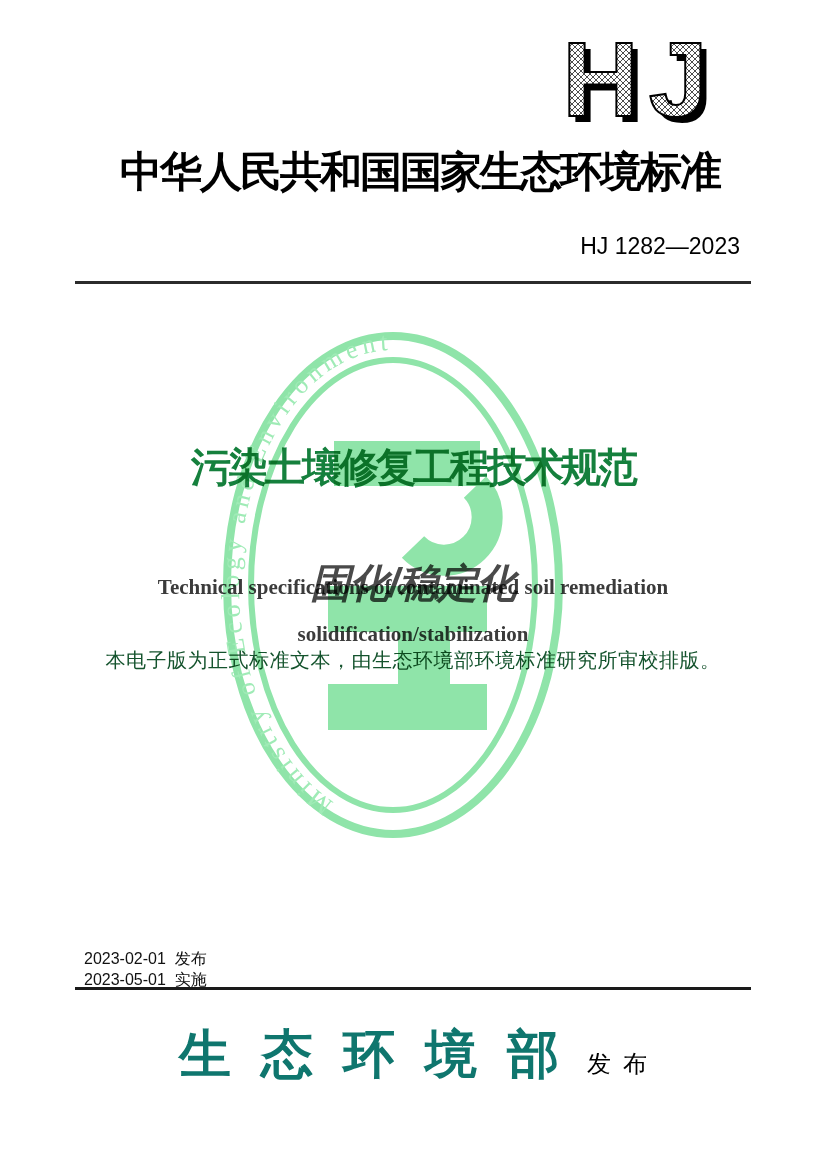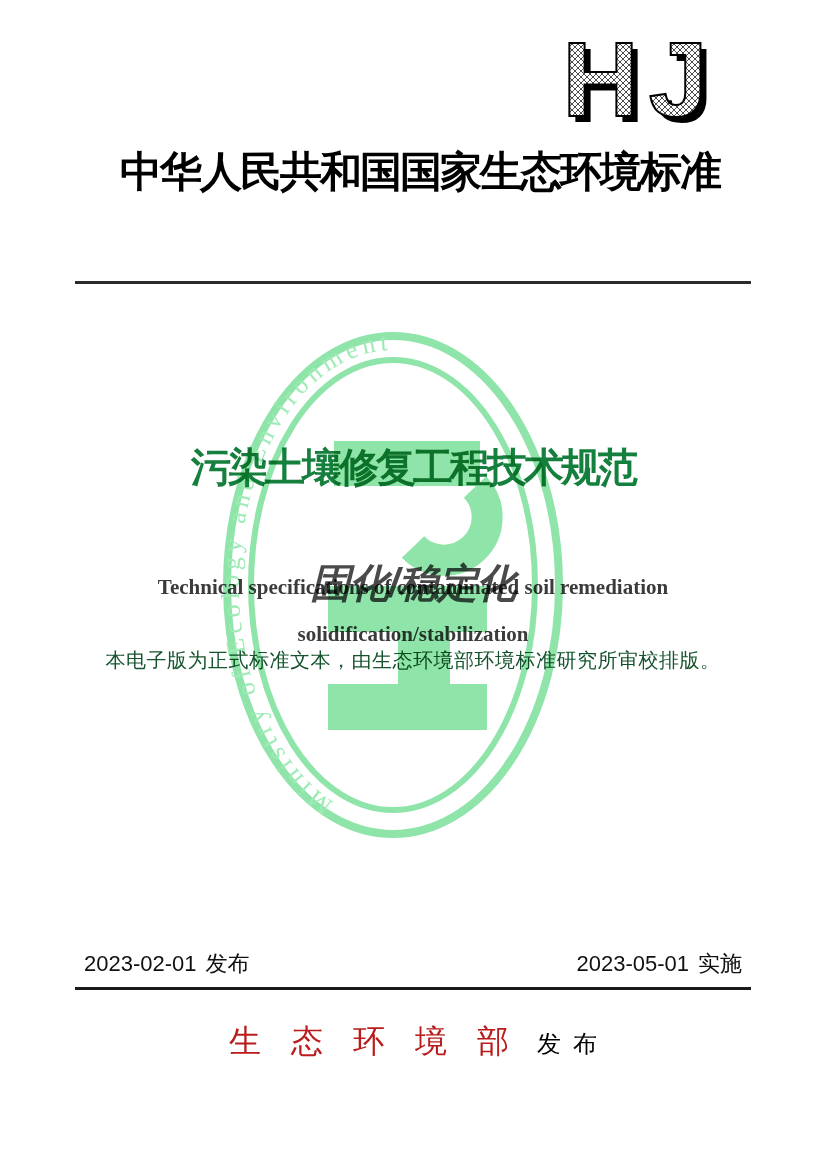--- a/index.html
+++ b/index.html
@@ -69,38 +69,38 @@
   .edition-note {
     position: absolute; top: 647px; left: 0; right: 0;
     text-align: center; white-space: nowrap;
     font-size: 20px; color: #14532d; letter-spacing: 0.5px;
   }
 
   
   .dates-row {
     position: absolute; top: 949px; left: 84px; right: 84px;
     display: flex; justify-content: space-between; align-items: baseline;
-    font-size: 22px; color: #111111;
+    font-size: 16px; color: #111111; flex-direction: column;
   }
   .date-group { display: flex; gap: 9px; align-items: baseline; white-space: nowrap; }
 
   .rule-bottom {
     position: absolute; top: 987px; left: 75px; right: 75px;
     height: 3px; background: #1a1a1a;
   }
 
   
   .publisher-row {
     position: absolute; top: 1020px; left: 0; right: 0;
     display: flex; justify-content: center; align-items: baseline;
     white-space: nowrap;
   }
   .publisher-name {
     font-family: "Liberation Serif", serif;
-    font-weight: 400; font-size: 32px; color: #b91c1c;
+    font-weight: 700; font-size: 52px; color: #0f766e;
     letter-spacing: 30px; margin-right: -30px;
   }
   .publish-label {
     font-size: 24px; font-weight: 500; color: #000000;
     letter-spacing: 12px; margin-left: 28px; margin-right: -12px;
   }
 </style>
 </head>
 <body>
 
@@ -112,20 +112,21 @@
         <rect width="6" height="6" fill="#ffffff"></rect>
         <path d="M0 0 L6 6 M6 0 L0 6" stroke="#4d4d4d" stroke-width="1"></path>
       </pattern>
     </defs>
     <text x="110" y="96" text-anchor="middle" font-family="Liberation Sans, sans-serif" font-weight="bold" font-size="106" letter-spacing="10" fill="#000000">HJ</text>
     <text x="104" y="90" text-anchor="middle" font-family="Liberation Sans, sans-serif" font-weight="bold" font-size="106" letter-spacing="10" fill="url(#hatch)" stroke="#000000" stroke-width="2">HJ</text>
   </svg>
 
   <div class="org-title">中华人民共和国国家生态环境标准</div>
 
+  <div class="std-number">HJ 1282—2023</div>
 
   <div class="rule-top"></div>
 
   <svg class="watermark" viewBox="0 0 380 540" aria-hidden="true">
     <g>
       <ellipse cx="190" cy="270" rx="166" ry="249" fill="none" stroke="#8FE4A9" stroke-width="8"></ellipse>
       <ellipse cx="190" cy="270" rx="142" ry="225" fill="none" stroke="#8FE4A9" stroke-width="6"></ellipse>
     </g>
     <path id="wm-text-path" d="M 190 505 A 154 235 0 0 1 190 35" fill="none" stroke="none"></path>
     <text font-family="Liberation Serif, serif" font-size="26" letter-spacing="4.5" fill="#9FEBB6">

